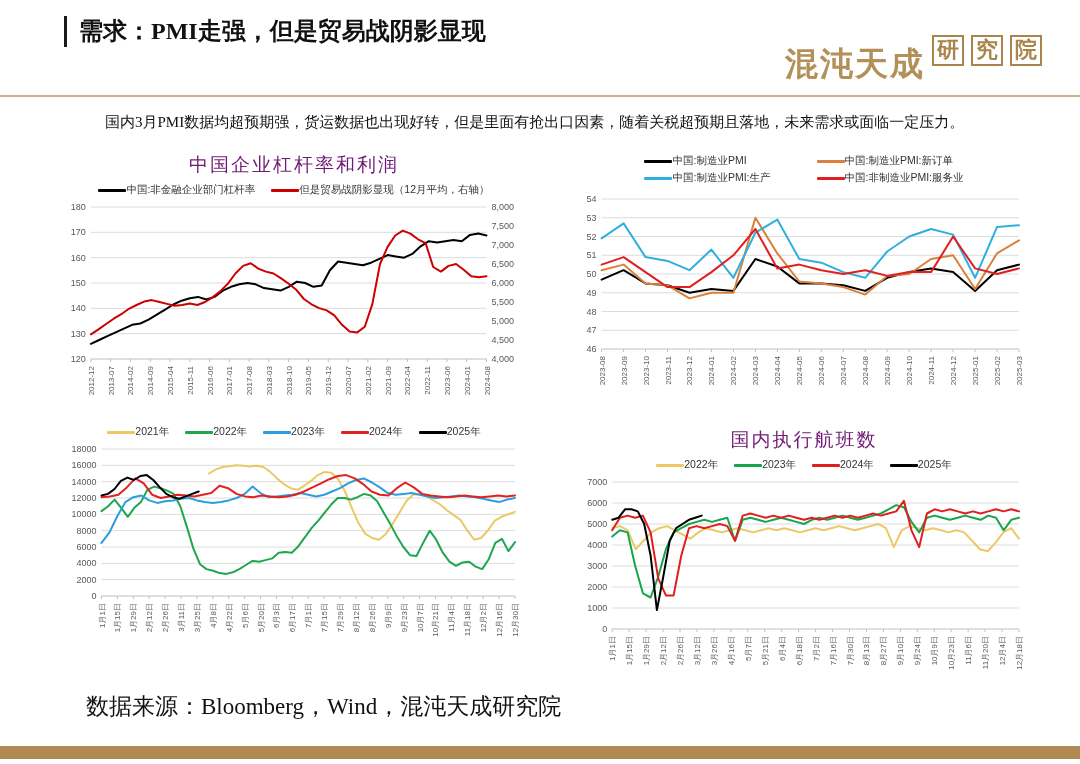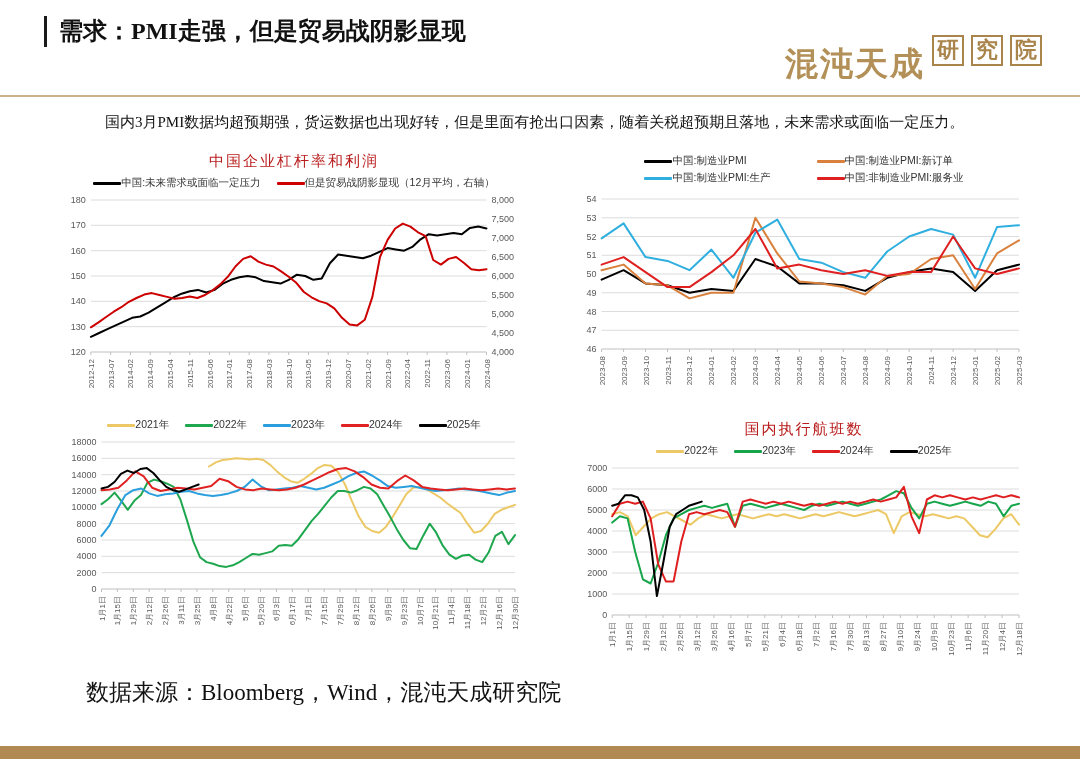--- a/index.html
+++ b/index.html
@@ -1,35 +1,35 @@
 <!DOCTYPE html>
 <html><head>
 <meta charset="utf-8">
 <style>
   html,body{margin:0;padding:0;background:#e8e8e8;}
   .page{width:1080px;height:764px;background:#ffffff;position:relative;margin:0 auto;
         font-family:"Liberation Sans","DejaVu Sans",sans-serif;overflow:hidden;}
   
-  .hdr{display:flex;justify-content:space-between;align-items:flex-start;padding:12px 38px 0 44px;}
+  .hdr{display:flex;justify-content:space-between;align-items:flex-start;padding:12px 38px 0 64px;}
   .title{font-family:"Liberation Serif","DejaVu Serif",serif;font-weight:bold;font-size:24px;
          color:#111;border-left:3px solid #1a1a1a;padding-left:12px;line-height:1.3;margin-top:4px;}
   .logo{display:flex;align-items:center;gap:4px;margin-top:2px;}
   .logo-script{font-family:"Liberation Serif","DejaVu Serif",serif;font-size:33px;font-weight:bold;
                color:#b39057;letter-spacing:2px;margin-top:28px;}
   .seal{display:inline-block;font-family:"Liberation Serif","DejaVu Serif",serif;font-size:22px;
         font-weight:bold;color:#a9854c;border:2px solid #a9854c;padding:1px 3px;margin-left:3px;line-height:1.1;}
   .rule{height:2px;margin:8px 0 0 0;}
   
   .intro{font-family:"Liberation Serif","DejaVu Serif",serif;font-size:15px;color:#111;
          margin:14px 46px 0 72px;line-height:1.55;text-indent:2.2em;}
   
   .grid{display:grid;grid-template-columns:1fr 1fr;column-gap:42px;row-gap:14px;margin:16px 42px 0 60px;}
   .chart{display:flex;flex-direction:column;align-items:center;}
-  .chart-title{font-family:"Liberation Serif","DejaVu Serif",serif;font-weight:normal;font-size:15px;
-               color:#b91c1c;margin:2px 0 5px 0;letter-spacing:2px;}
+  .chart-title{font-family:"Liberation Serif","DejaVu Serif",serif;font-weight:normal;font-size:19px;
+               color:#701a75;margin:2px 0 5px 0;letter-spacing:2px;}
   .chart-title:empty{display:none;}
   .legend{display:flex;flex-wrap:wrap;justify-content:center;column-gap:16px;row-gap:3px;
           font-size:10.5px;color:#333;margin-bottom:2px;min-height:14px;}
   .legend-grid{display:grid;grid-template-columns:auto auto;column-gap:46px;justify-content:center;
                margin-top:4px;margin-bottom:6px;}
   .li{display:flex;align-items:center;white-space:nowrap;}
   .sw{display:inline-block;width:28px;height:3px;border-radius:1px;}
   svg text.tick{font:9px "Liberation Sans","DejaVu Sans",sans-serif;fill:#595959;}
   svg text.xtick{font:8px "Liberation Sans","DejaVu Sans",sans-serif;fill:#595959;}
   
@@ -54,21 +54,21 @@
 
   <p class="intro">国内3月PMI数据均超预期强，货运数据也出现好转，但是里面有抢出口因素，随着关税超预期且落地，未来需求或面临一定压力。</p>
 
   <div class="grid">
 
     <section class="chart">
       <h3 class="chart-title">中国企业杠杆率和利润</h3>
       <div class="legend">
           <span class="li">
             <span class="sw" style="background: rgb(0, 0, 0);"></span>
-            <span>中国:未来需求或面临一定压力</span>
+            <span>中国:非金融企业部门杠杆率</span>
           </span>
           <span class="li">
             <span class="sw" style="background: rgb(204, 0, 0);"></span>
             <span>但是贸易战阴影显现（12月平均，右轴）</span>
           </span>
         </div>
       <svg class="plot" width="462" height="212">
           <line x1="27.9" x2="423.5" y1="160" y2="160" stroke="#bfbfbf" stroke-width="1"></line>
           <text x="22.9" y="163" text-anchor="end" class="tick">120</text>
           <line x1="27.9" x2="423.5" y1="134.66666666666669" y2="134.66666666666669" stroke="#dcdcdc" stroke-width="1"></line>

